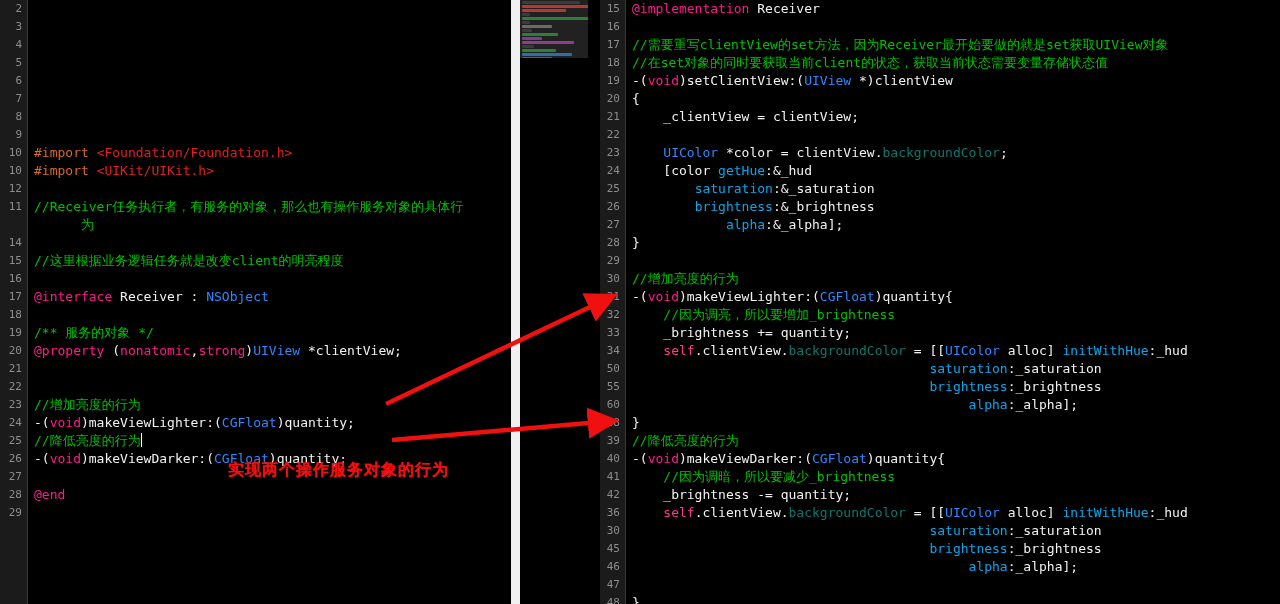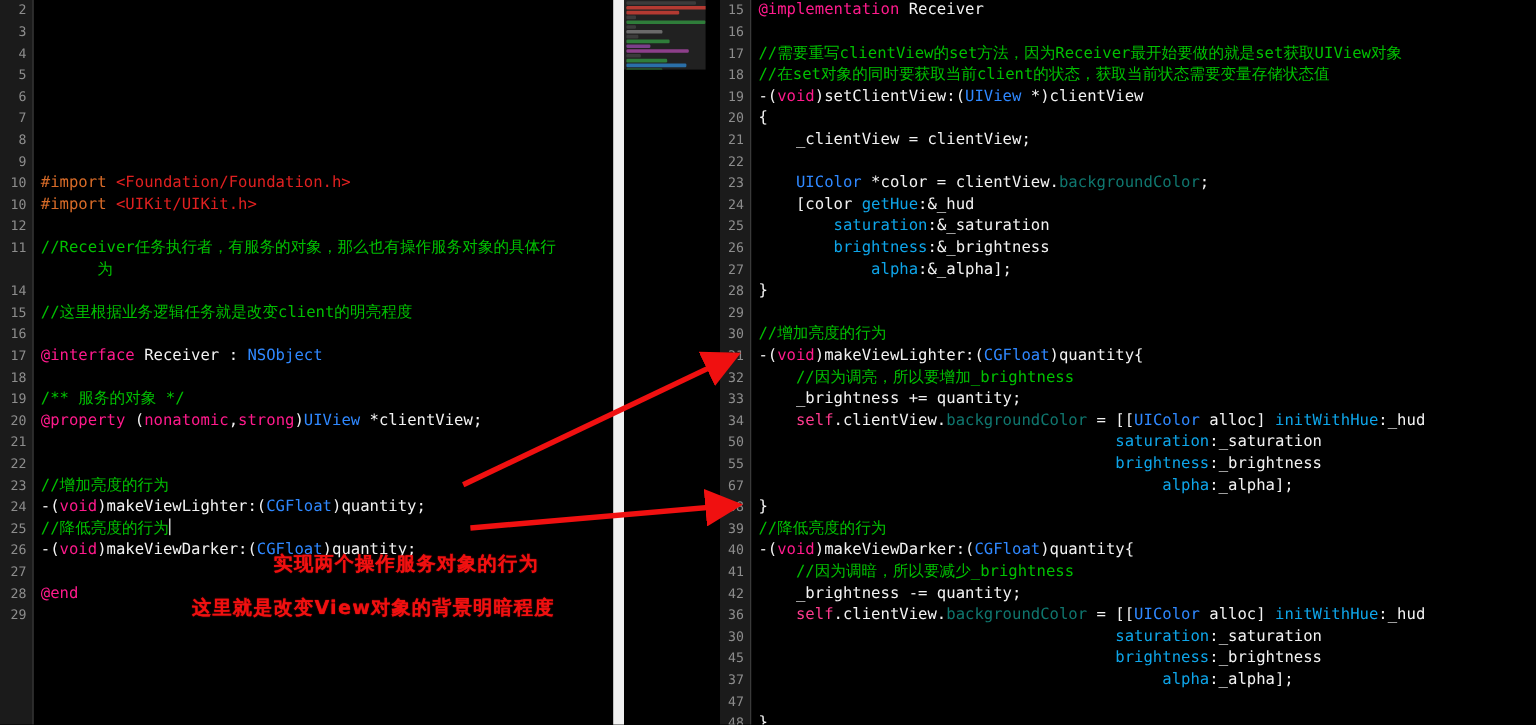--- a/index.html
+++ b/index.html
@@ -191,44 +191,43 @@
         <div class="gutter-row">27</div>
         <div class="gutter-row">28</div>
         <div class="gutter-row">29</div>
         <div class="gutter-row">30</div>
         <div class="gutter-row">31</div>
         <div class="gutter-row">32</div>
         <div class="gutter-row">33</div>
         <div class="gutter-row">34</div>
         <div class="gutter-row">50</div>
         <div class="gutter-row">55</div>
-        <div class="gutter-row">67</div>
+        <div class="gutter-row">60</div>
         <div class="gutter-row">38</div>
         <div class="gutter-row">39</div>
         <div class="gutter-row">40</div>
         <div class="gutter-row">41</div>
         <div class="gutter-row">42</div>
         <div class="gutter-row">36</div>
         <div class="gutter-row">30</div>
         <div class="gutter-row">45</div>
-        <div class="gutter-row">37</div>
+        <div class="gutter-row">46</div>
         <div class="gutter-row">47</div>
         <div class="gutter-row">48</div>
       </div>
     <div class="code" id="code-right"><div class="ln"><span class="c-kw">@implementation</span><span class="c-plain"> Receiver</span></div><div class="ln">&nbsp;</div><div class="ln"><span class="c-cmt">//需要重写clientView的set方法，因为Receiver最开始要做的就是set获取UIView对象</span></div><div class="ln"><span class="c-cmt">//在set对象的同时要获取当前client的状态，获取当前状态需要变量存储状态值</span></div><div class="ln"><span class="c-plain">-(</span><span class="c-kw">void</span><span class="c-plain">)setClientView:(</span><span class="c-type">UIView</span><span class="c-plain"> *)clientView</span></div><div class="ln"><span class="c-plain">{</span></div><div class="ln"><span class="c-plain">    _clientView = clientView;</span></div><div class="ln">&nbsp;</div><div class="ln"><span class="c-plain">    </span><span class="c-type">UIColor</span><span class="c-plain"> *color = clientView.</span><span class="c-prop">backgroundColor</span><span class="c-plain">;</span></div><div class="ln"><span class="c-plain">    [color </span><span class="c-param">getHue</span><span class="c-plain">:&amp;_hud</span></div><div class="ln"><span class="c-plain">        </span><span class="c-param">saturation</span><span class="c-plain">:&amp;_saturation</span></div><div class="ln"><span class="c-plain">        </span><span class="c-param">brightness</span><span class="c-plain">:&amp;_brightness</span></div><div class="ln"><span class="c-plain">            </span><span class="c-param">alpha</span><span class="c-plain">:&amp;_alpha];</span></div><div class="ln"><span class="c-plain">}</span></div><div class="ln">&nbsp;</div><div class="ln"><span class="c-cmt">//增加亮度的行为</span></div><div class="ln"><span class="c-plain">-(</span><span class="c-kw">void</span><span class="c-plain">)makeViewLighter:(</span><span class="c-type">CGFloat</span><span class="c-plain">)quantity{</span></div><div class="ln"><span class="c-cmt">    //因为调亮，所以要增加_brightness</span></div><div class="ln"><span class="c-plain">    _brightness += quantity;</span></div><div class="ln"><span class="c-plain">    </span><span class="c-self">self</span><span class="c-plain">.clientView.</span><span class="c-prop">backgroundColor</span><span class="c-plain"> = [[</span><span class="c-type">UIColor</span><span class="c-plain"> alloc</span><span class="c-plain">] </span><span class="c-param">initWithHue</span><span class="c-plain">:_hud</span></div><div class="ln"><span class="c-plain">                                      </span><span class="c-param">saturation</span><span class="c-plain">:_saturation</span></div><div class="ln"><span class="c-plain">                                      </span><span class="c-param">brightness</span><span class="c-plain">:_brightness</span></div><div class="ln"><span class="c-plain">                                           </span><span class="c-param">alpha</span><span class="c-plain">:_alpha];</span></div><div class="ln"><span class="c-plain">}</span></div><div class="ln"><span class="c-cmt">//降低亮度的行为</span></div><div class="ln"><span class="c-plain">-(</span><span class="c-kw">void</span><span class="c-plain">)makeViewDarker:(</span><span class="c-type">CGFloat</span><span class="c-plain">)quantity{</span></div><div class="ln"><span class="c-cmt">    //因为调暗，所以要减少_brightness</span></div><div class="ln"><span class="c-plain">    _brightness -= quantity;</span></div><div class="ln"><span class="c-plain">    </span><span class="c-self">self</span><span class="c-plain">.clientView.</span><span class="c-prop">backgroundColor</span><span class="c-plain"> = [[</span><span class="c-type">UIColor</span><span class="c-plain"> alloc</span><span class="c-plain">] </span><span class="c-param">initWithHue</span><span class="c-plain">:_hud</span></div><div class="ln"><span class="c-plain">                                      </span><span class="c-param">saturation</span><span class="c-plain">:_saturation</span></div><div class="ln"><span class="c-plain">                                      </span><span class="c-param">brightness</span><span class="c-plain">:_brightness</span></div><div class="ln"><span class="c-plain">                                           </span><span class="c-param">alpha</span><span class="c-plain">:_alpha];</span></div><div class="ln">&nbsp;</div><div class="ln"><span class="c-plain">}</span></div></div>
   </div>
 
   <div class="annot-layer">
     <svg width="1280" height="604" style="position:absolute;top:0;left:0;">
       <defs>
         <marker id="ah" markerWidth="7" markerHeight="7" refX="5.4" refY="3.5" orient="auto">
           <polygon points="0,0 7,3.5 0,7" fill="#f01010"></polygon>
         </marker>
       </defs>
       <line x1="386" y1="404" x2="611" y2="297" stroke="#f01010" stroke-width="4.5" marker-end="url(#ah)"></line>
       <line x1="392" y1="440" x2="612" y2="421" stroke="#f01010" stroke-width="4.5" marker-end="url(#ah)"></line>
     </svg>
 
     <div class="annot-text" style="left:228px; top:460px;">实现两个操作服务对象的行为</div>
-    <div class="annot-text" style="left:160px; top:497px;">这里就是改变View对象的背景明暗程度</div>
   </div>
 
 </div>
 
 </body></html>

